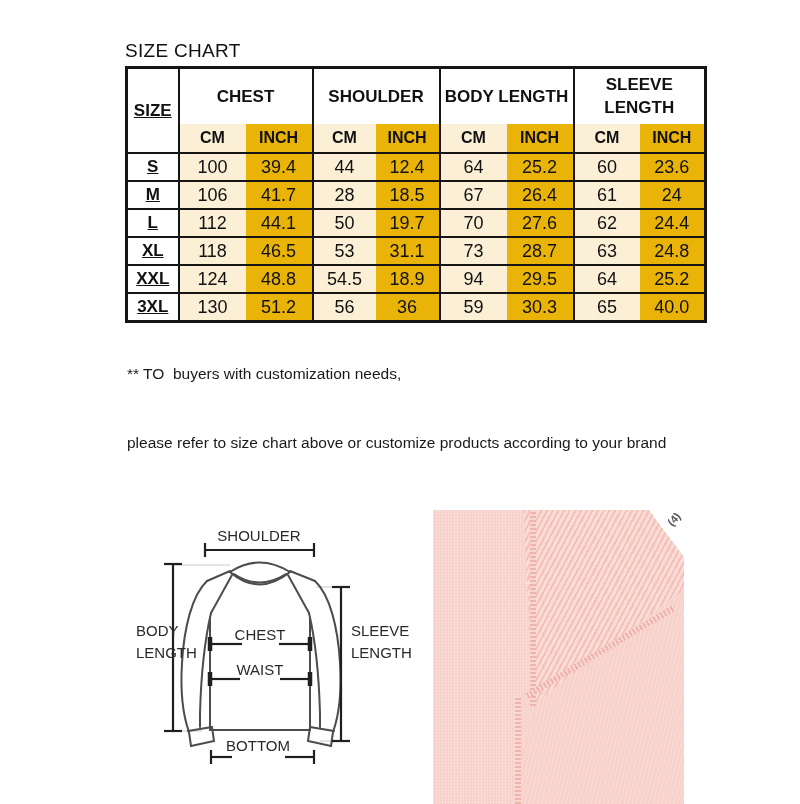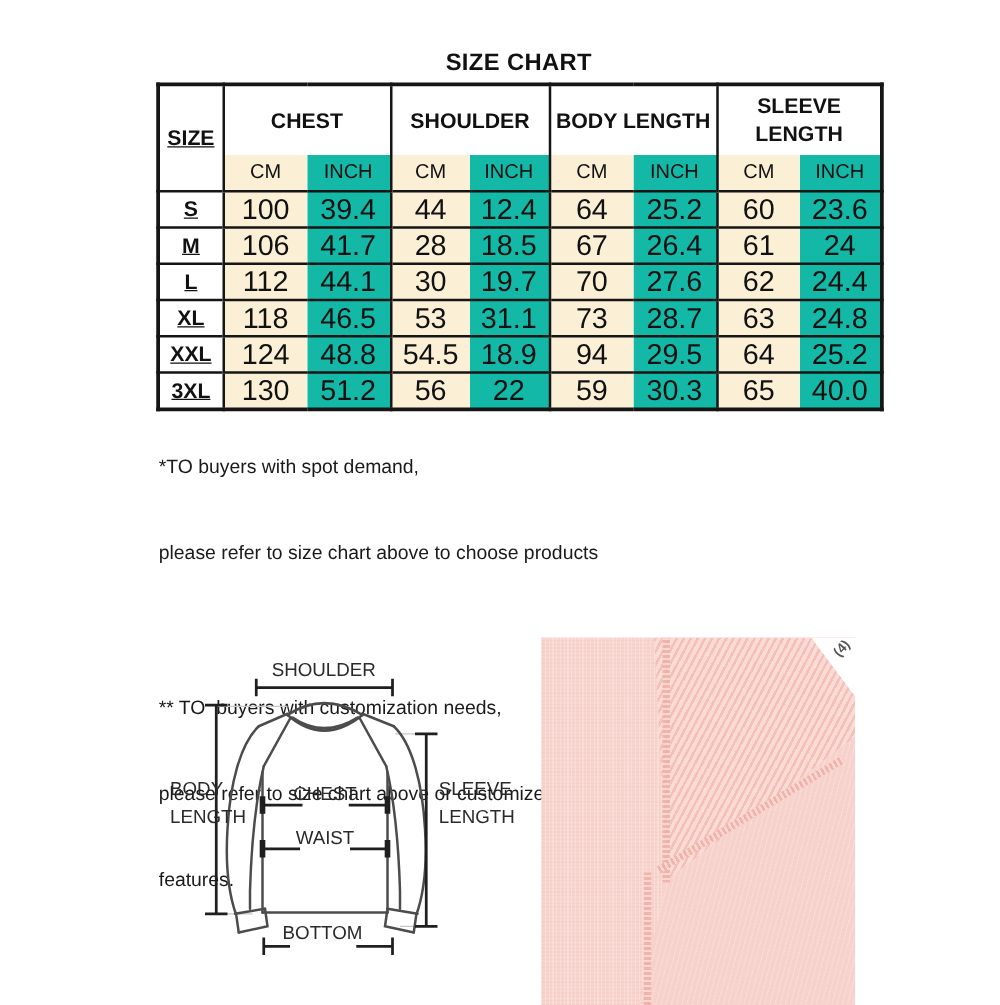--- a/index.html
+++ b/index.html
@@ -1,35 +1,35 @@
 <!DOCTYPE html>
 <html><head>
 <meta charset="utf-8">
 <style>
   html,body { margin:0; padding:0; background:#ffffff; }
   body { width:800px; height:804px; position:relative; overflow:hidden;
          font-family:"Liberation Sans", sans-serif; color:#151515; }
 
   
   .chart-title { position:absolute; left:125px; top:40px; width:580px;
-    text-align:center; font-size:19px; font-weight:bold; letter-spacing:.3px; color:#111; }
+    font-size:19px; font-weight:normal; letter-spacing:.3px; color:#111; }
 
   
   table.size-table { position:absolute; left:125px; top:66px;
     border-collapse:collapse; table-layout:fixed;
     border:3px solid #151515; background:#fff; }
   .size-table th, .size-table td { padding:0; margin:0; text-align:center; vertical-align:middle; color:#111; }
   .gs { border-left:2.5px solid #151515; }
   .r-group th { height:55px; font-size:17px; font-weight:bold; background:#fff; }
-  .r-units th { height:28px; font-size:16px; font-weight:normal; }
+  .r-units th { height:28px; font-size:16px; font-weight:bold; }
   .size-table tbody tr { border-top:2px solid #151515; }
   .size-table tbody th { font-size:17px; font-weight:bold; background:#fff; height:26px; }
-  .size-table tbody td { font-size:23px; font-weight:normal; height:26px;margin-top:35px; }
+  .size-table tbody td { font-size:18px; font-weight:normal; height:26px;margin-top:35px; }
   .cm   { background:#fbf0d6; }
-  .inch { background:#14b8a6; }
+  .inch { background:#eab308; }
   .size-col { background:#fff; font-weight:bold; font-size:17px;text-decoration:underline; }
   .wrap2 { display:inline-block; width:86px; line-height:1.35; }
 
   
   .notes { position:absolute; left:127px; top:316px; width:580px;
     font-size:15.5px; line-height:23px; color:#1a1a1a; }
   .note { margin-bottom:9px; white-space:pre-wrap; }
   .note div { min-height:23px; }
 
   
@@ -121,21 +121,21 @@
       <td class="inch">18.5</td>
       <td class="cm gs">67</td>
       <td class="inch">26.4</td>
       <td class="cm gs">61</td>
       <td class="inch">24</td>
     </tr>
     <tr>
       <th class="size-col">L</th>
       <td class="cm gs">112</td>
       <td class="inch">44.1</td>
-      <td class="cm gs">30</td>
+      <td class="cm gs">50</td>
       <td class="inch">19.7</td>
       <td class="cm gs">70</td>
       <td class="inch">27.6</td>
       <td class="cm gs">62</td>
       <td class="inch">24.4</td>
     </tr>
     <tr>
       <th class="size-col">XL</th>
       <td class="cm gs">118</td>
       <td class="inch">46.5</td>
@@ -155,38 +155,33 @@
       <td class="cm gs">94</td>
       <td class="inch">29.5</td>
       <td class="cm gs">64</td>
       <td class="inch">25.2</td>
     </tr>
     <tr>
       <th class="size-col">3XL</th>
       <td class="cm gs">130</td>
       <td class="inch">51.2</td>
       <td class="cm gs">56</td>
-      <td class="inch">22</td>
+      <td class="inch">36</td>
       <td class="cm gs">59</td>
       <td class="inch">30.3</td>
       <td class="cm gs">65</td>
       <td class="inch">40.0</td>
     </tr>
   </tbody>
 </table>
 
 <div class="notes">
   <div class="note">
-    <div>*TO buyers with spot demand,</div>
-    <div>please refer to size chart above to choose products</div>
-  </div>
-  <div class="note">
     <div>** TO  buyers with customization needs,</div>
     <div>please refer to size chart above or customize products according to your brand</div>
-    <div>features.</div>
   </div>
   <div class="note">
     
     
   </div>
 </div>
 
 <svg class="diagram" viewBox="0 0 302 292" width="302" height="292">
 
   <g stroke="#c8c8c8" stroke-width="1">

